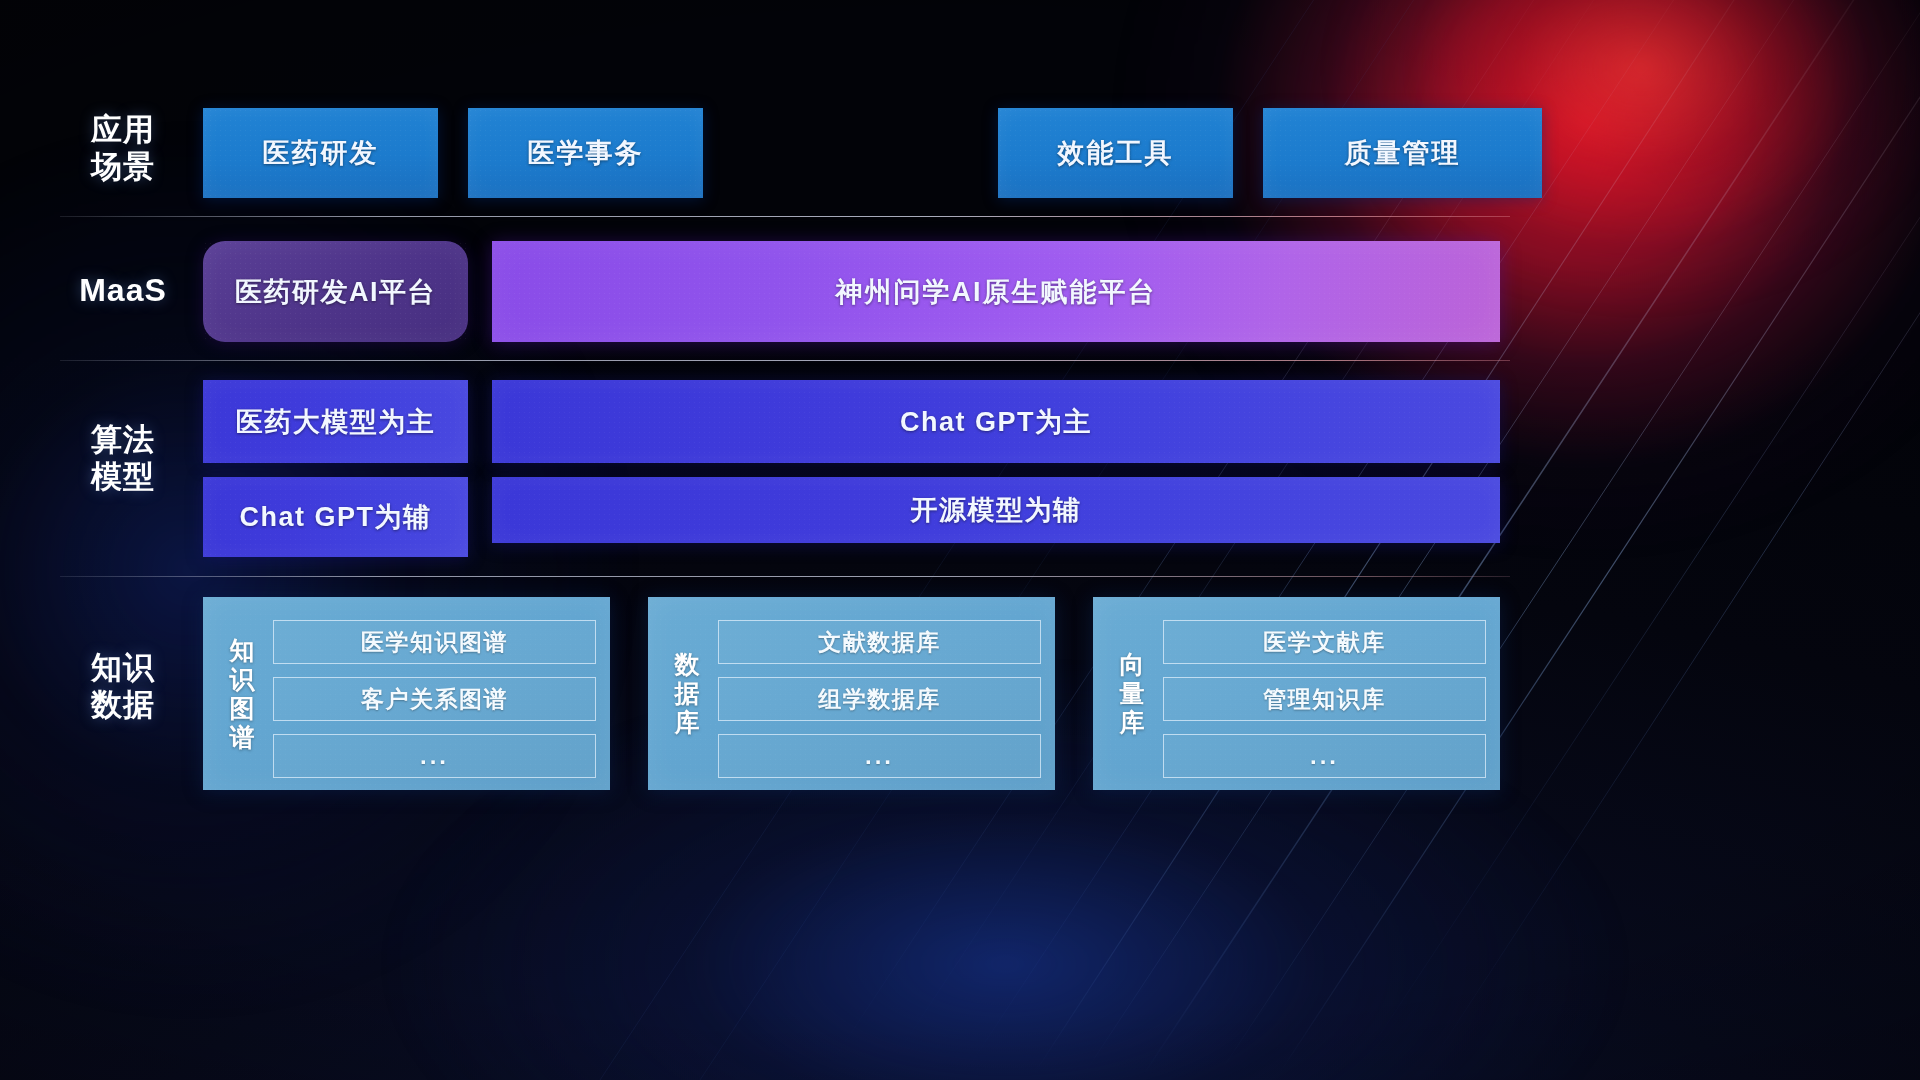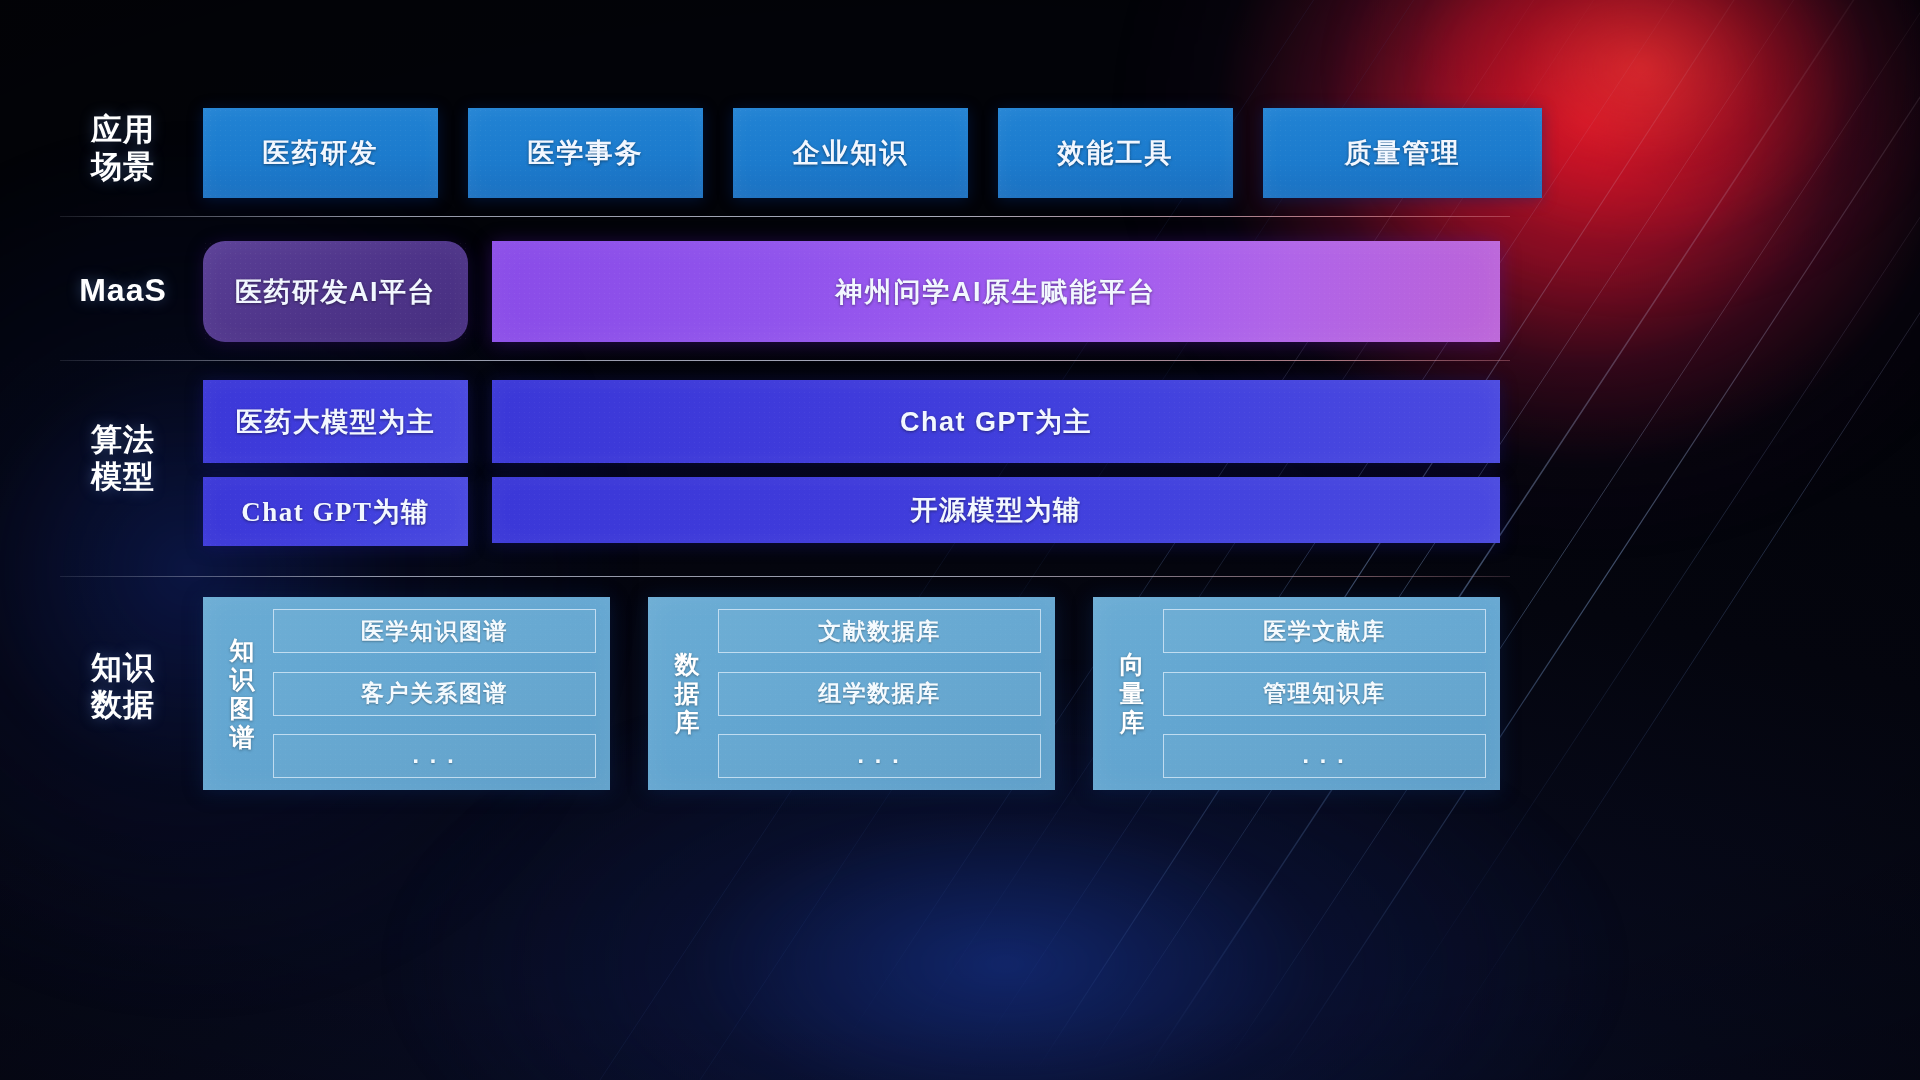--- a/index.html
+++ b/index.html
@@ -124,21 +124,21 @@
   }
   .kpanel-label {
     position:relative; z-index:2;
     color:#ffffff; font-weight:bold; font-size:25px; line-height:1.16;
     display:flex; flex-direction:column; align-items:center; justify-content:center;
     text-shadow:0 1px 3px rgba(0,0,0,.35);
     white-space:pre-line; text-align:center;
   }
   .kpanel-items {
     position:relative; z-index:2;
-    flex:1; display:flex; flex-direction:column; justify-content:space-between;font-family:Liberation Mono, monospace;
+    flex:1; display:flex; flex-direction:column; justify-content:flex-end;
   }
   .kitem {
     border:1px solid rgba(226,240,252,.72);
     color:#f4fafe; font-size:23px; font-weight:bold; letter-spacing:1.5px;
     display:flex; align-items:center; justify-content:center;
     text-shadow:0 1px 2px rgba(0,0,0,.3);
     background:rgba(255,255,255,.035);
   }
   .kitem.dots-item { letter-spacing:3px; font-size:24px; }
 </style>
@@ -200,23 +200,20 @@
 
   <div class="row-label" style="left:62px; top:112px; width:122px; font-size:31px;">应用
 场景</div>
 
   <div class="card app-card" style="left:203px; top:108px; width:235px; height:90px;font-family:Liberation Mono, monospace;">
     <span>医药研发</span>
   </div>
   <div class="card app-card" style="left:468px; top:108px; width:235px; height:90px;">
     <span>医学事务</span>
   </div>
-  <div class="card app-card" style="left:733px; top:108px; width:235px; height:90px;">
-    <span>企业知识</span>
-  </div>
   <div class="card app-card" style="left:998px; top:108px; width:235px; height:90px;">
     <span>效能工具</span>
   </div>
   <div class="card app-card" style="left:1263px; top:108px; width:279px; height:90px;">
     <span>质量管理</span>
   </div>
 
   <div class="row-label" style="left:62px; top:272px; width:122px; font-size:32px;">MaaS</div>
 
   <div class="card maas-left" style="left:203px; top:241px; width:265px; height:101px;border-radius:22px;">
@@ -229,21 +226,21 @@
   <div class="row-label" style="left:62px; top:422px; width:122px; font-size:31px;">算法
 模型</div>
 
   <div class="card algo" style="left:203px; top:380px; width:265px; height:83px;">
     <span>医药大模型为主</span>
   </div>
   <div class="card algo" style="left:492px; top:380px; width:1008px; height:83px;">
     <span>Chat GPT为主</span>
   </div>
 
-  <div class="card algo" style="left:203px; top:477px; width:265px; height:69px;font-family:Liberation Serif, serif;">
+  <div class="card algo" style="left:203px; top:477px; width:265px; height:80px;">
     <span>Chat GPT为辅</span>
   </div>
   <div class="card algo" style="left:492px; top:477px; width:1008px; height:66px;">
     <span>开源模型为辅</span>
   </div>
 
   <div class="row-label" style="left:62px; top:650px; width:122px; font-size:31px;">知识
 数据</div>
 
   <div class="kpanel" style="left:203px; top:597px; width:407px; height:193px; padding:12px 14px 12px 8px;">

